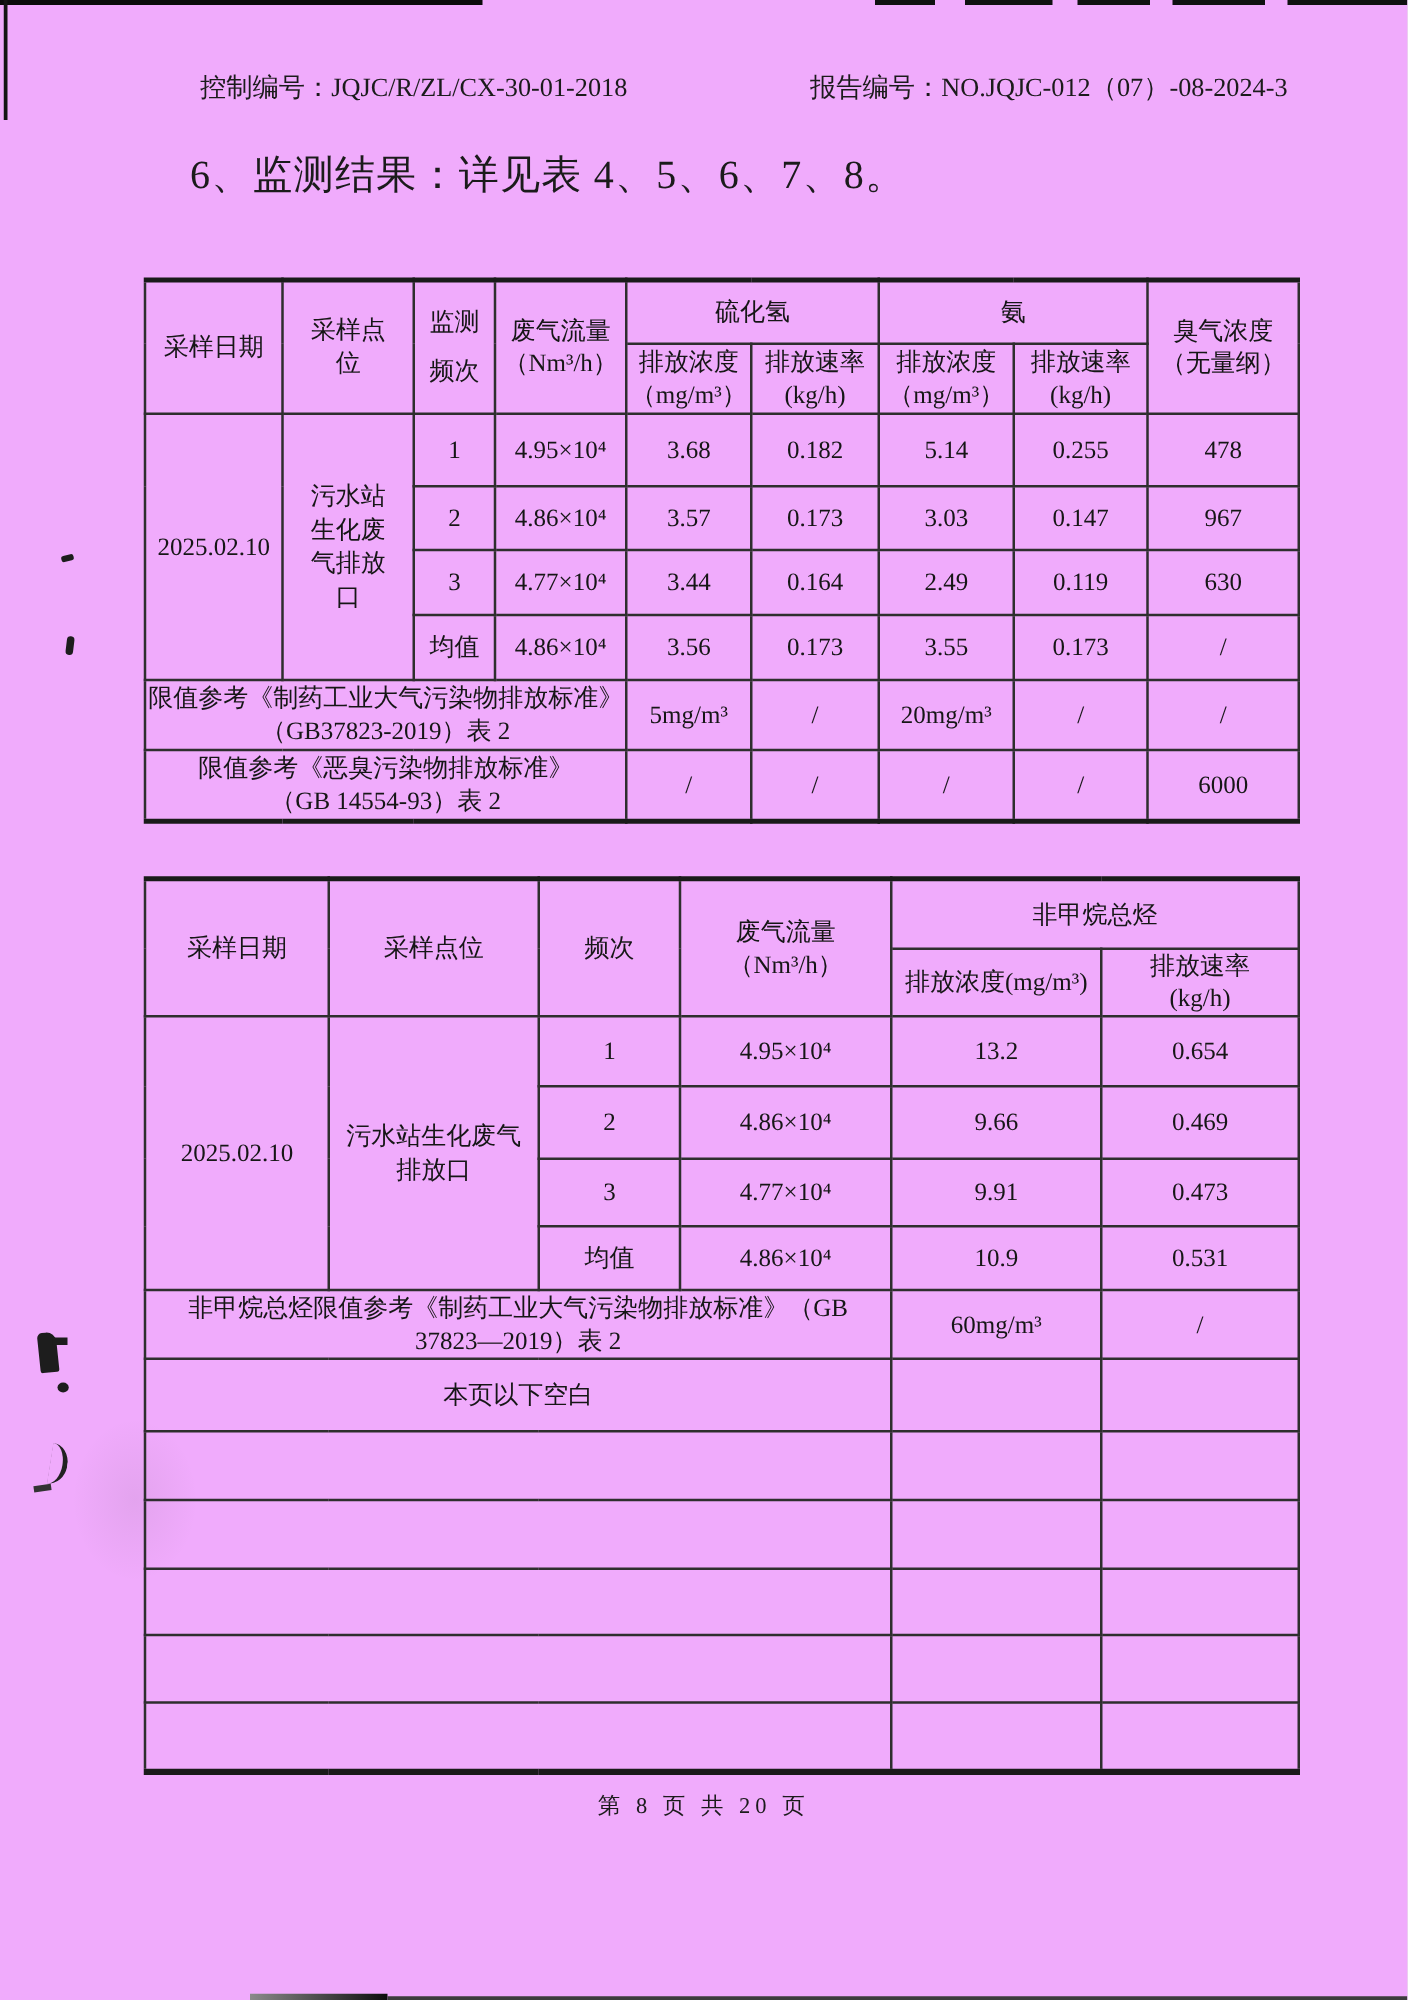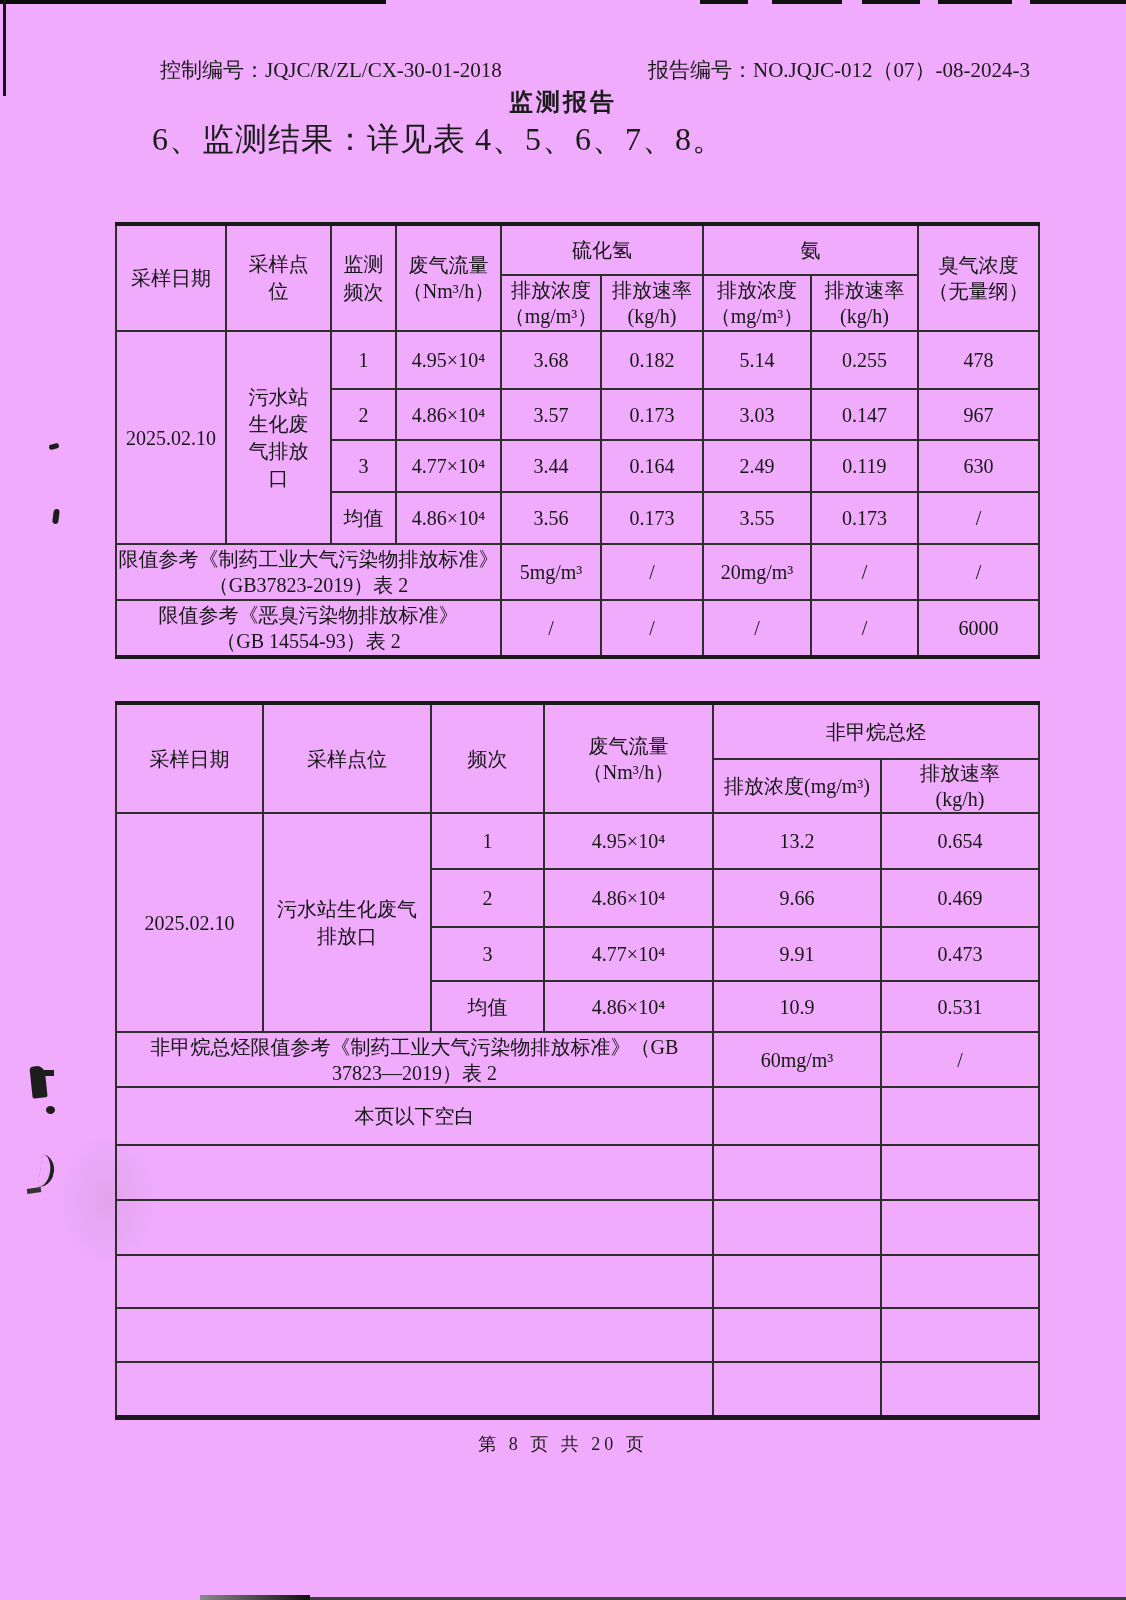--- a/index.html
+++ b/index.html
@@ -29,21 +29,21 @@
   #table41{top:222px;}
   #table42{top:701px;}
   table.rpt td, table.rpt th{
     border:2px solid #2e2e2e; padding:0; text-align:center; vertical-align:middle;
     font-weight:normal; line-height:26px; overflow:hidden;
   }
   #table41{border-top:4px solid #1a1a1a; border-bottom:4px solid #1a1a1a;}
   #table42{border-top:4px solid #1a1a1a; border-bottom:5px solid #1a1a1a;}
   .narrow-wrap{display:inline-block; vertical-align:middle;}
   .w3{width:64px; line-height:27px;}
-  .w2{width:46px; line-height:28px;}
+  .w2{width:46px; line-height:39px;}
   .w7{width:150px; line-height:27px;}
   
   .artifact{position:absolute; pointer-events:none;}
   .top-line-left{left:0; top:0; width:386px; height:4px; background:#0b0b0b;}
   .left-edge-line{left:3px; top:0; width:3px; height:96px; background:#141414;}
   .dash-a{background:#101010; height:4px; top:0;}
   .smudge{background:#1d1d1d;}
   .bottom-bar-l{left:200px; top:1595px; width:110px; height:5px;
     background:linear-gradient(90deg,#8a8a8a,#0d0d0d);}
   .bottom-bar-r{left:310px; top:1597px; width:816px; height:3px; background:#3c3c3c;}
@@ -68,21 +68,20 @@
   <div class="artifact" style="left:40px;top:1155px;width:10px;height:33px;border-right:4px solid #222;border-radius:0 100% 100% 0 / 0 50% 50% 0;transform:rotate(9deg);"></div>
   <div class="artifact smudge" style="left:27px;top:1188px;width:14px;height:5px;transform:rotate(-8deg);background:#333;"></div>
   <div class="artifact" style="left:58px;top:1135px;width:100px;height:130px;border-radius:50%;background:radial-gradient(closest-side,rgba(60,60,60,0.07),rgba(60,60,60,0));"></div>
   <div class="artifact bottom-bar-l"></div>
   <div class="artifact bottom-bar-r"></div>
 
   <div class="doc-head-row">
     <span class="control-no">控制编号：JQJC/R/ZL/CX-30-01-2018</span>
     <span class="report-no">报告编号：NO.JQJC-012（07）-08-2024-3</span>
   </div>
-  <div class="doc-title">监测报告</div>
   <div class="section-heading">6、监测结果：详见表 4、5、6、7、8。</div>
 
 
   <table class="rpt" id="table41">
     <colgroup>
       <col style="width:110px">
         <col style="width:105px">
         <col style="width:65px">
       <col style="width:105px">
         <col style="width:100px">

